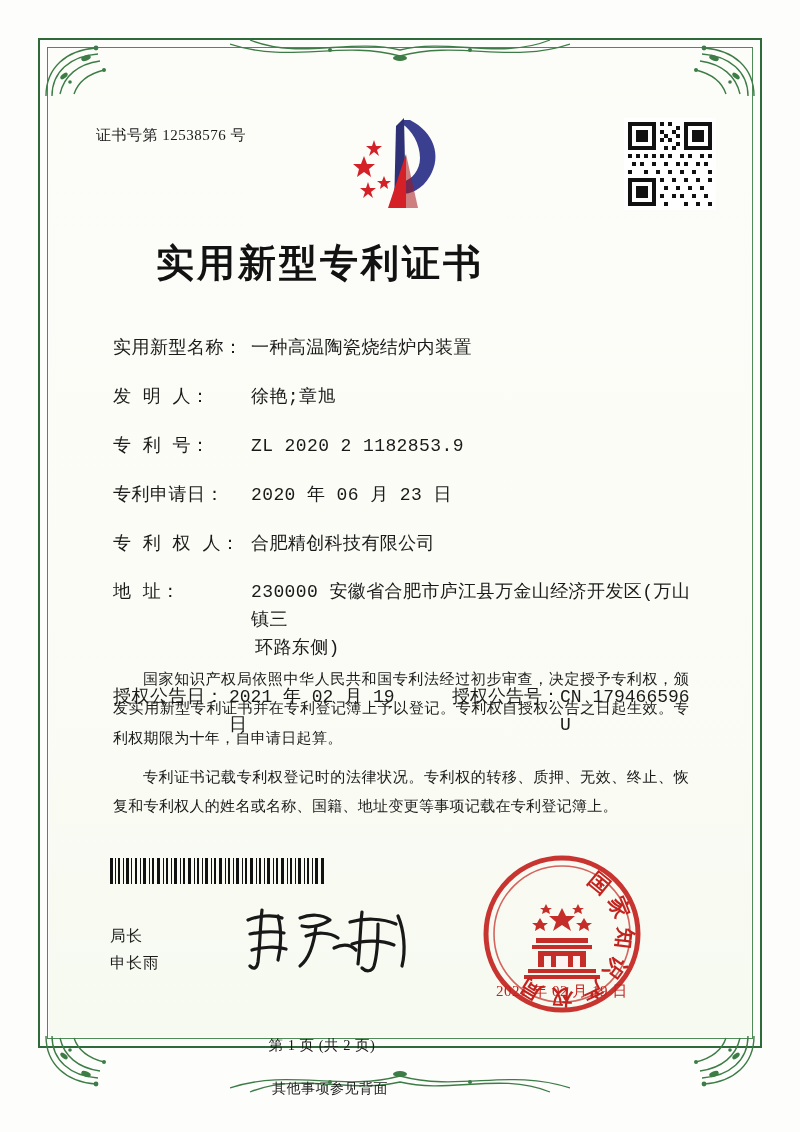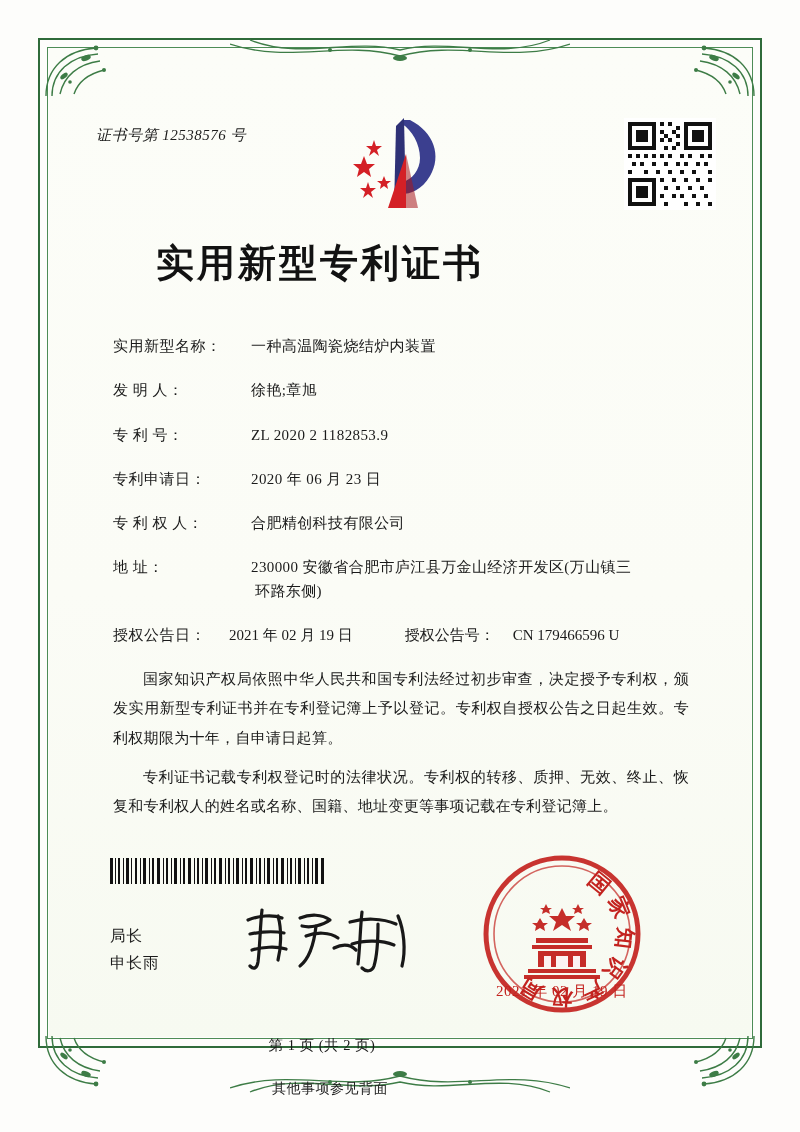--- a/index.html
+++ b/index.html
@@ -76,21 +76,20 @@
     pointer-events: none;
   }
 
   
   .cert-no {
     position: absolute;
     left: 96px; top: 126px;
     font-size: 15px;
     letter-spacing: 0.5px;
     color: #1b1b1b;
-    font-style: italic;
   }
 
   .logo {
     position: absolute;
     left: 348px; top: 112px;
     width: 110px; height: 112px;
   }
 
   .qr {
     position: absolute;
@@ -111,22 +110,23 @@
     letter-spacing: 3px;
     font-family: "DejaVu Serif", "Liberation Serif", serif;
     color: #121212;
   }
 
   
   .fields {
     position: absolute;
     left: 113px; top: 335px;
     width: 580px;
-    font-size: 15px;
+    font-size: 18px;
     line-height: 1.55;
+    font-family: Liberation Mono, monospace;
   }
   .field-row {
     display: flex;
     align-items: flex-start;
     margin-bottom: 21px;
   }
   .field-label {
     width: 116px;
     flex: 0 0 116px;
     white-space: pre;

